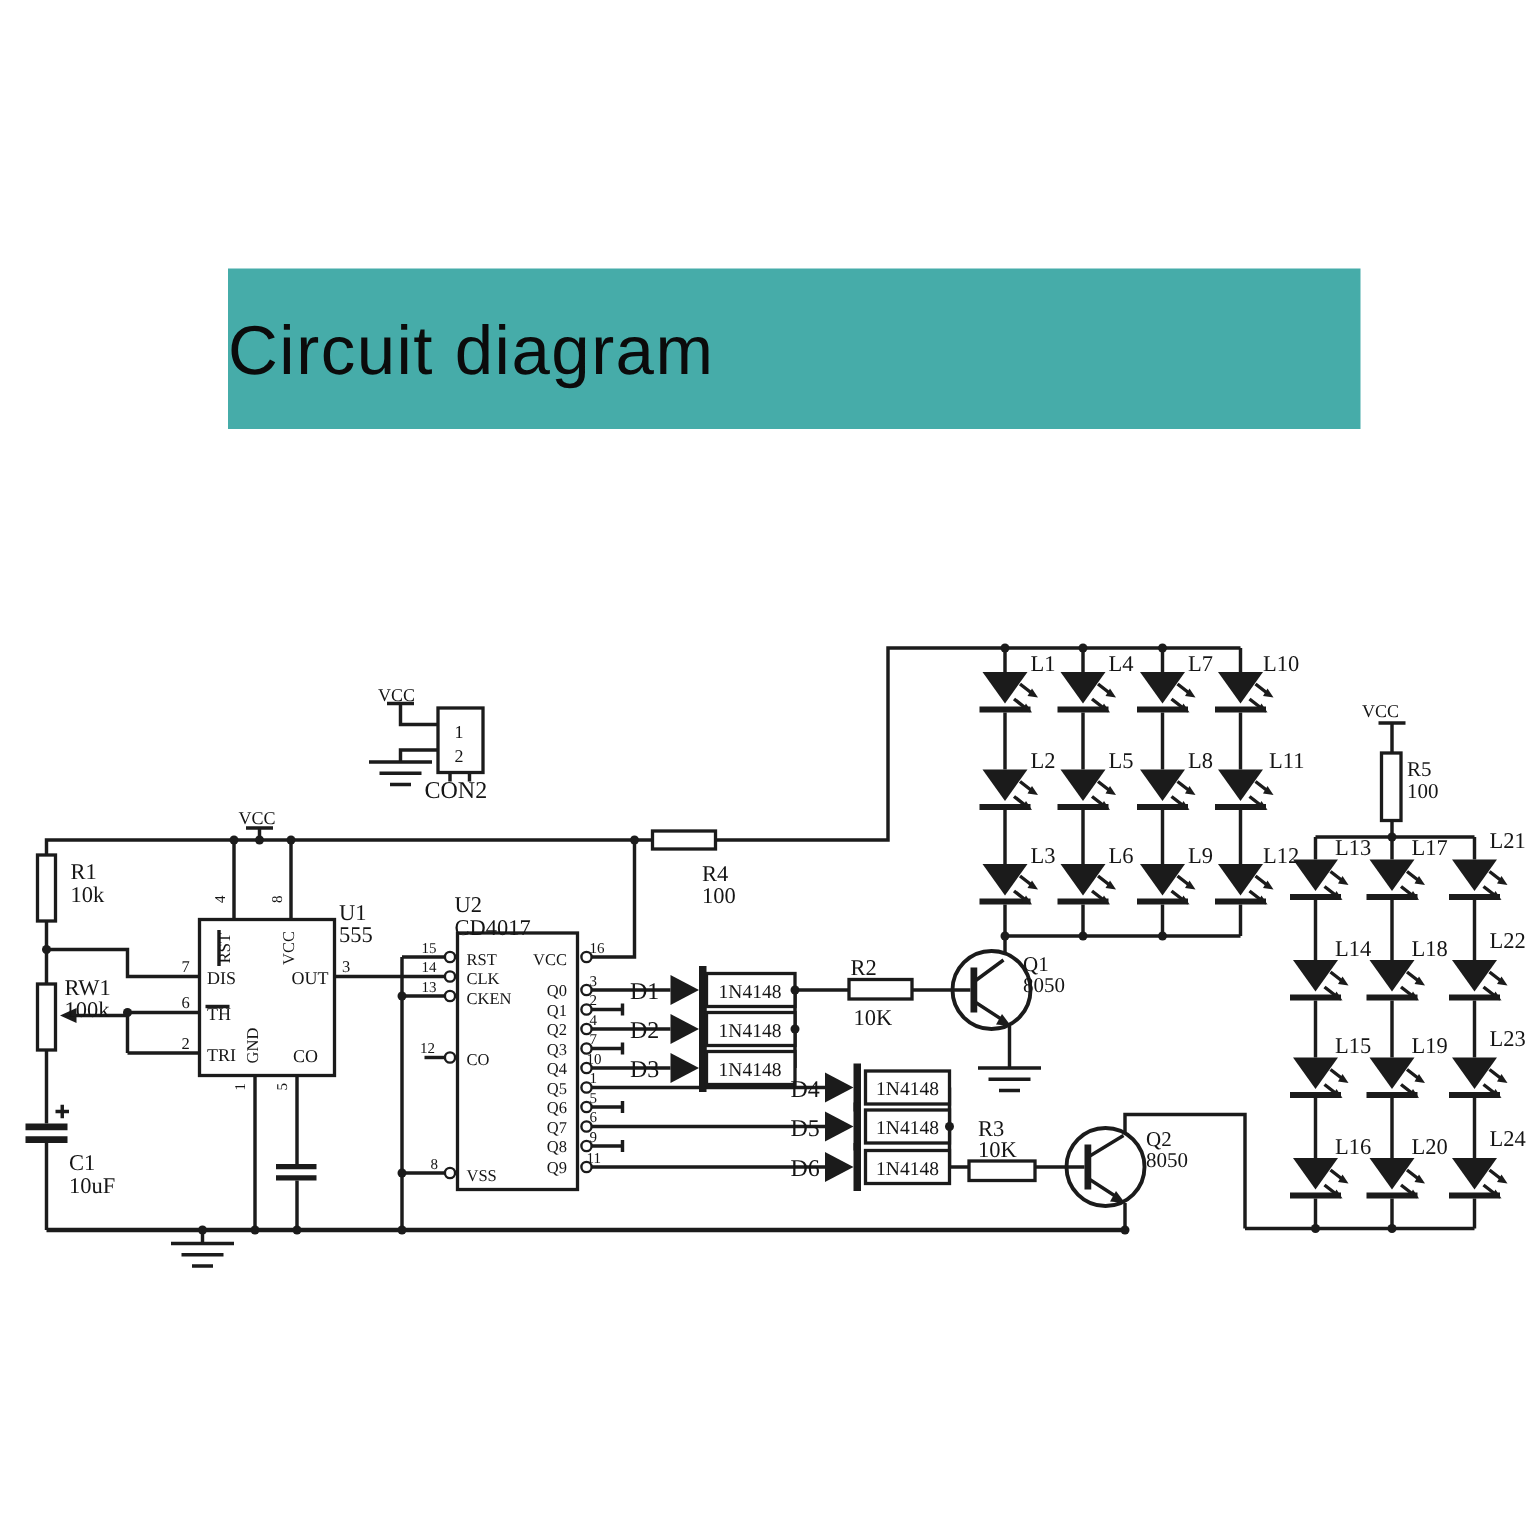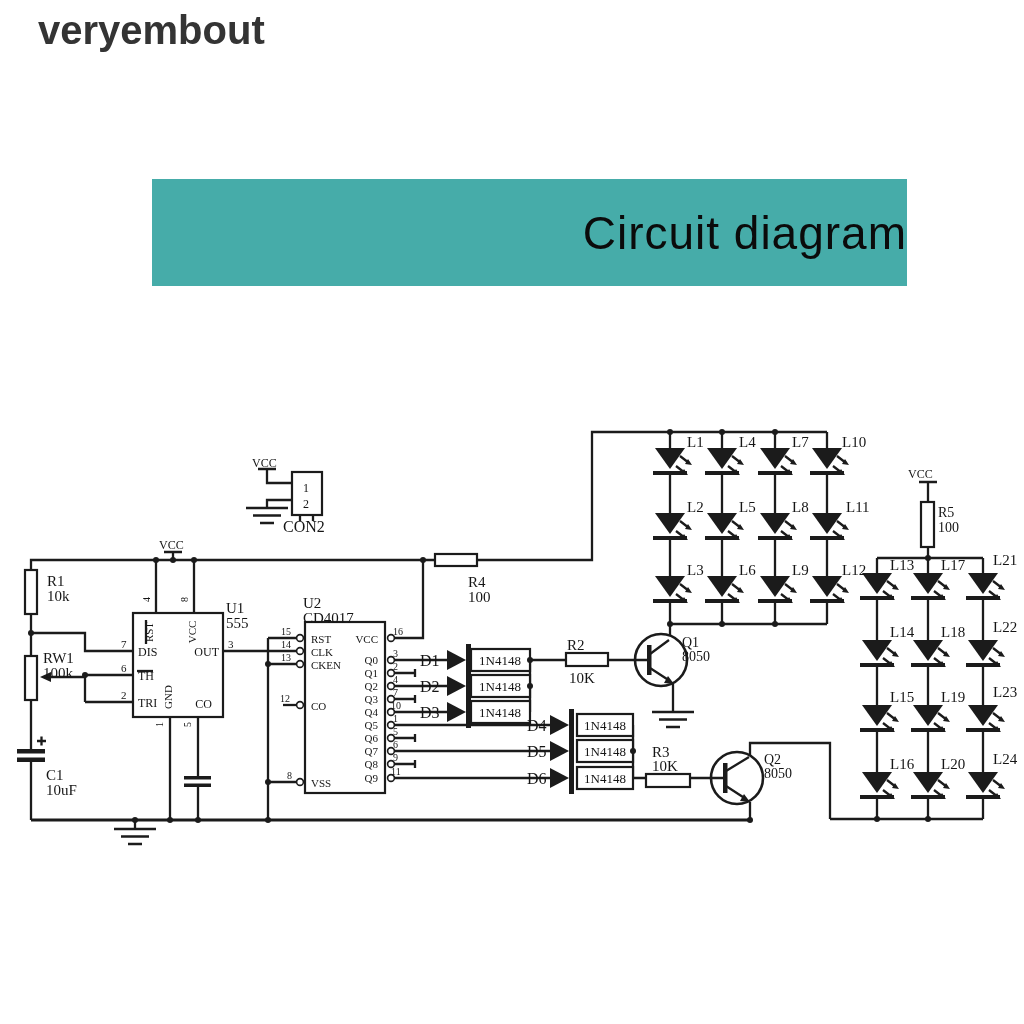--- a/index.html
+++ b/index.html
@@ -1,38 +1,37 @@
 <!DOCTYPE html>
 <html><head>
 <meta charset="utf-8">
 <style>
   html,body{margin:0;padding:0;background:#ffffff;}
   #stage{position:relative;width:1024px;height:1024px;background:#ffffff;overflow:hidden;
          font-family:"Liberation Sans",sans-serif;}
   #watermark{position:absolute;left:38px;top:8px;font-size:40px;font-weight:bold;
              color:#343434;letter-spacing:0px;}
   #banner{position:absolute;left:152px;top:179px;width:755px;height:107px;background:#46aca9;
-          display:flex;align-items:center;justify-content:flex-end;}
+          display:flex;align-items:center;justify-content:flex-start;}
   #banner .title{font-size:46px;color:#0b0b0b;letter-spacing:1px;}
   #schematic{position:absolute;left:0;top:0;}
   #schematic path,#schematic rect.box,#schematic circle.tr{stroke:#1b1b1b;fill:none;}
   #schematic .wire{stroke-width:2.3;}
   #schematic .thick{stroke-width:3;}
   #schematic rect.box{stroke-width:2.2;fill:#ffffff;}
   #schematic .solid{fill:#1b1b1b;stroke:none;}
   #schematic circle.pin{fill:#ffffff;stroke:#1b1b1b;stroke-width:1.6;}
   #schematic circle.dot{fill:#1b1b1b;stroke:none;}
   #schematic circle.tr{stroke-width:2.6;fill:#ffffff;}
   #labels-layer text{fill:#151515;font-family:"Liberation Serif",serif;}
 </style>
 </head>
 <body>
 
 <div id="stage">
-  <div id="watermark">veryembout</div>
 
   <div id="banner">
     <span class="title">Circuit diagram</span>
   </div>
 
   <svg id="schematic" width="1024" height="1024" viewBox="0 0 1024 1024" xmlns="http://www.w3.org/2000/svg">
     <defs>
       <g id="led">
         <polygon class="solid" points="-15,0 15,0 0,21"></polygon>
         <rect class="solid" x="-17" y="23" width="34" height="4"></rect>

